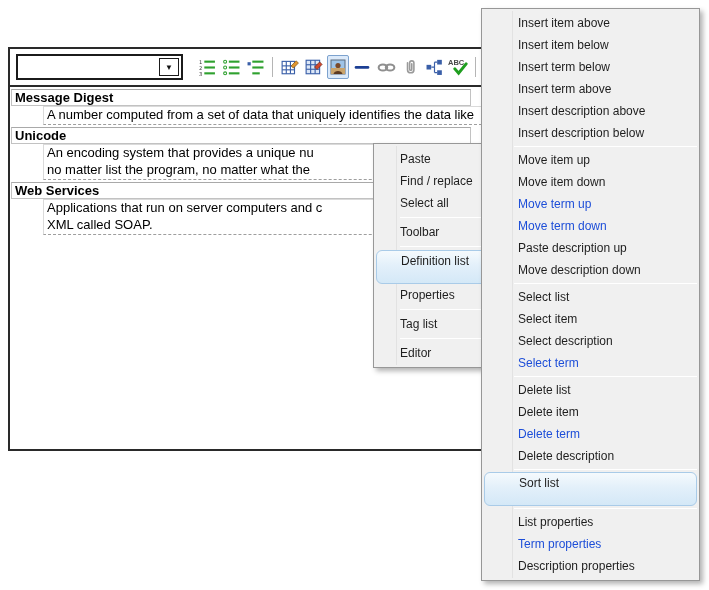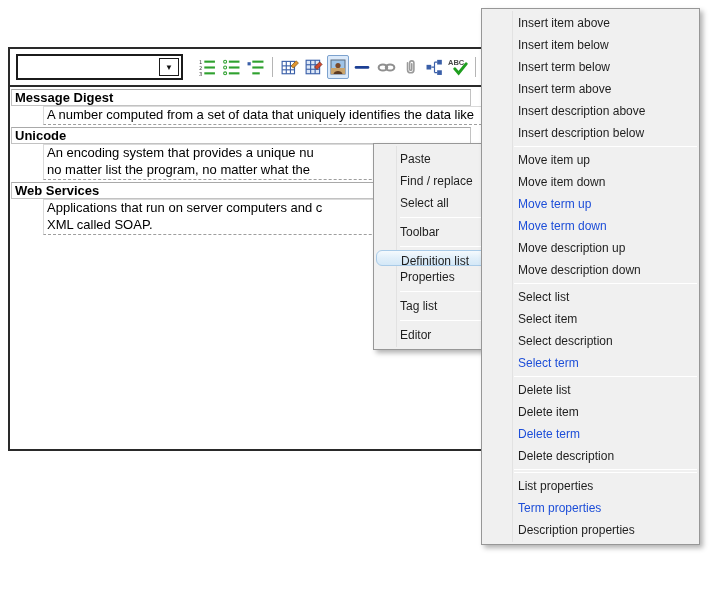--- a/index.html
+++ b/index.html
@@ -76,21 +76,21 @@
 
   .mi { position:relative; height:22px; line-height:22px; cursor:default; }
   .ctx-menu .mi { padding-left:26px; }
   .sub-menu .mi { padding-left:36px; }
   .mi .arrow {
     position:absolute; right:9px; top:0; height:22px; line-height:22px;
     font-size:8px; color:#3c3c3c;
   }
   .mi.disabled { color:#1d4ed8; }
   .mi.hl {
-    margin:0 2px; height:16px; line-height:20px;
+    margin:0 2px; height:34px; line-height:20px;
     border:1px solid #a9cbe8; border-radius:6px;
     background:linear-gradient(to bottom,#f5fafd,#e3f0fa 45%,#d4e8f7);
   }
   .ctx-menu .mi.hl { padding-left:24px; }
   .sub-menu .mi.hl { padding-left:34px; }
   .msep { height:1px; background:#d8d8d8; border-bottom:1px solid #ffffff; }
   .ctx-menu .msep { margin:3px 2px 3px 26px; }
   .sub-menu .msep { margin:2px 2px 2px 32px; }
 </style>
 </head>
@@ -298,21 +298,21 @@
   <div class="mi">
     <span>Move item down</span>
   </div>
   <div class="mi disabled">
     <span>Move term up</span>
   </div>
   <div class="mi disabled">
     <span>Move term down</span>
   </div>
   <div class="mi">
-    <span>Move description up</span>
+    <span>Paste description up</span>
   </div>
   <div class="mi">
     <span>Move description down</span>
   </div>
   <div class="msep"></div>
   <div class="mi">
     <span>Select list</span>
   </div>
   <div class="mi">
     <span>Select item</span>
@@ -330,20 +330,23 @@
   <div class="mi">
     <span>Delete item</span>
   </div>
   <div class="mi disabled">
     <span>Delete term</span>
   </div>
   <div class="mi">
     <span>Delete description</span>
   </div>
   <div class="msep"></div>
+  <div class="mi hl">
+    <span>Sort list</span>
+  </div>
   <div class="msep"></div>
   <div class="mi">
     <span>List properties</span>
   </div>
   <div class="mi disabled">
     <span>Term properties</span>
   </div>
   <div class="mi">
     <span>Description properties</span>
   </div>

